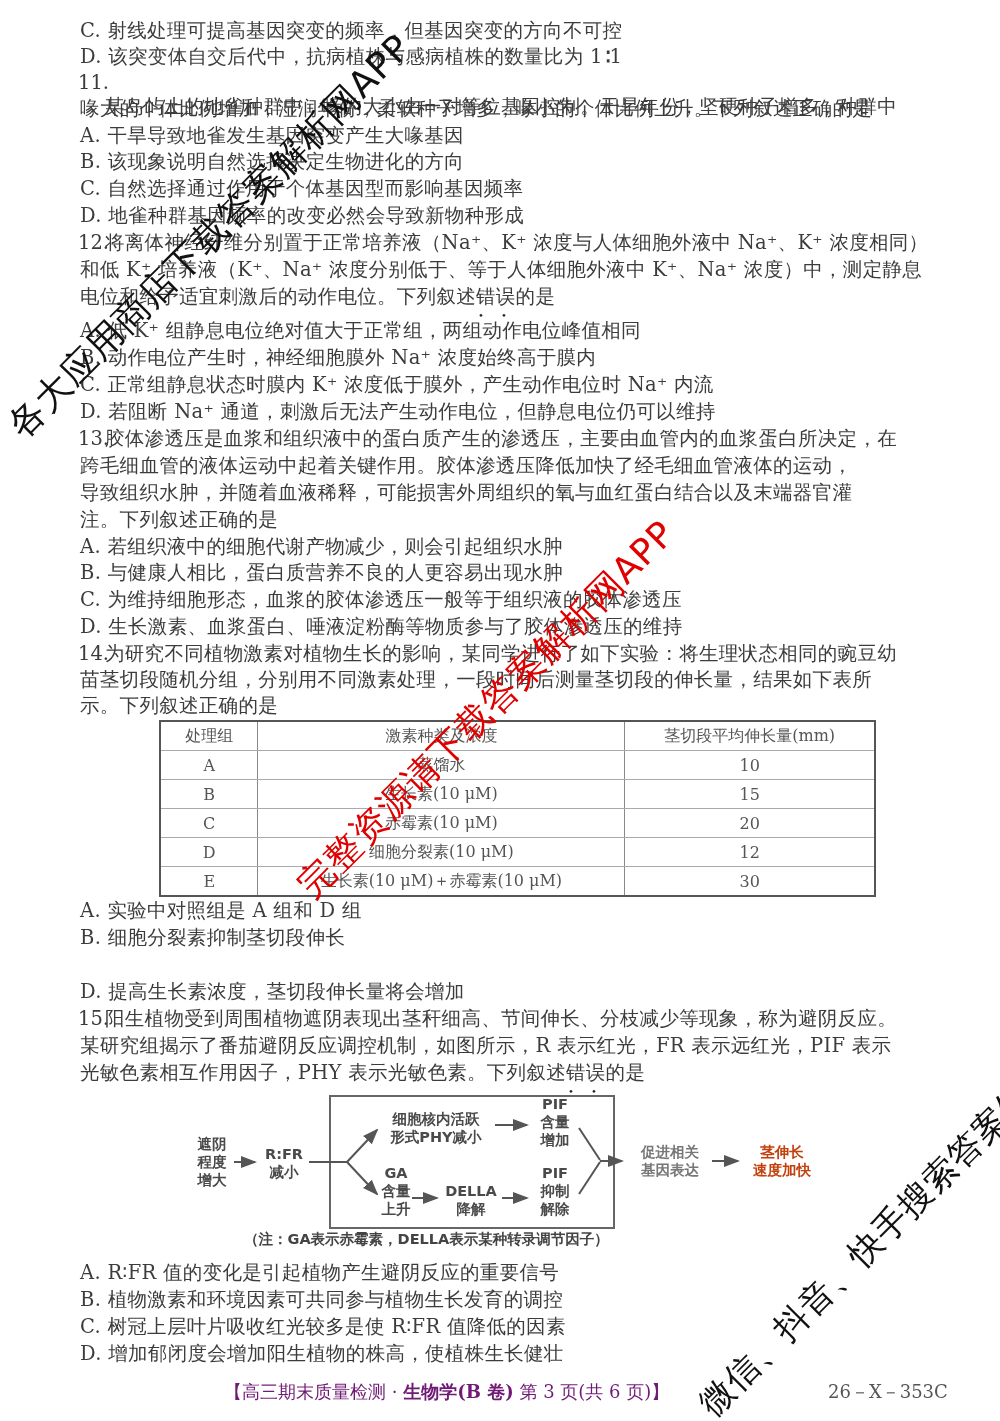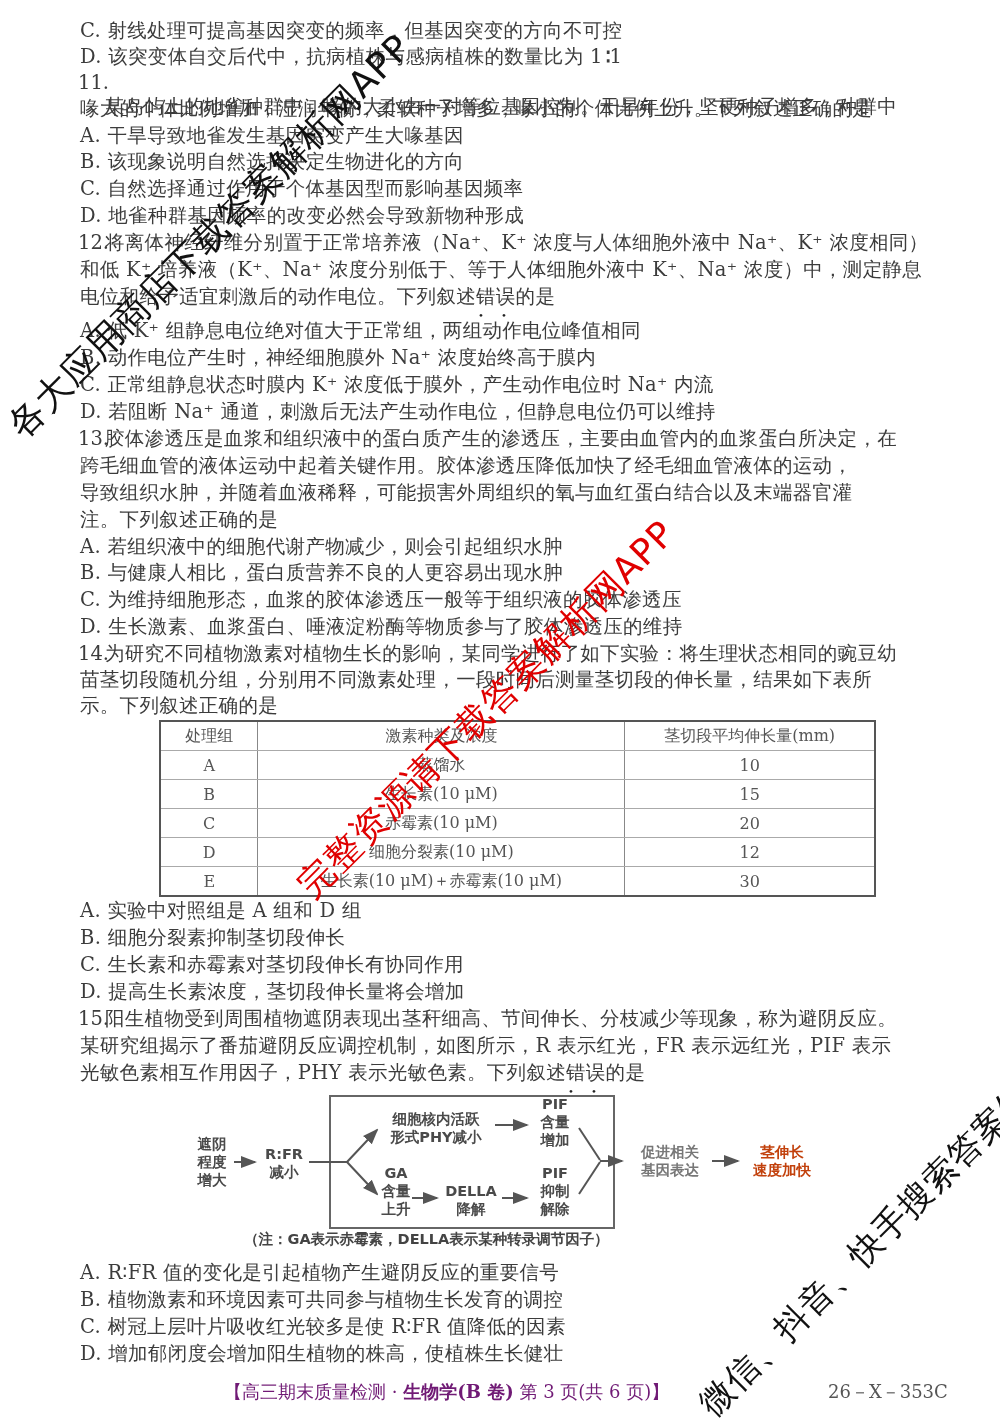--- a/index.html
+++ b/index.html
@@ -137,21 +137,20 @@
     <tr>
       <td>E</td>
       <td>生长素(10 μM)＋赤霉素(10 μM)</td>
       <td>30</td>
     </tr>
   </tbody>
     </table>
 
   <div class="line" style="top:898px;">A. 实验中对照组是 A 组和 D 组</div>
   <div class="line" style="top:925px;">B. 细胞分裂素抑制茎切段伸长</div>
-  <div class="line" style="top:952px;">C. 生长素和赤霉素对茎切段伸长有协同作用</div>
   <div class="line" style="top:979px;">D. 提高生长素浓度，茎切段伸长量将会增加</div>
 
   <div class="qnum" style="top:1006px; left:76px;">15.</div>
   <div class="line" style="top:1006px; left:103px;">阳生植物受到周围植物遮阴表现出茎秆细高、节间伸长、分枝减少等现象，称为避阴反应。</div>
   <div class="line" style="top:1033px;">某研究组揭示了番茄避阴反应调控机制，如图所示，R 表示红光，FR 表示远红光，PIF 表示</div>
   <div class="line" style="top:1060px;"><span>光敏色素相互作用因子，PHY 表示光敏色素。下列叙述</span><span class="emph">错误</span><span>的是</span></div>
 
   <div class="diag">
     <div class="dbox"></div>
     <svg width="660" height="165">

